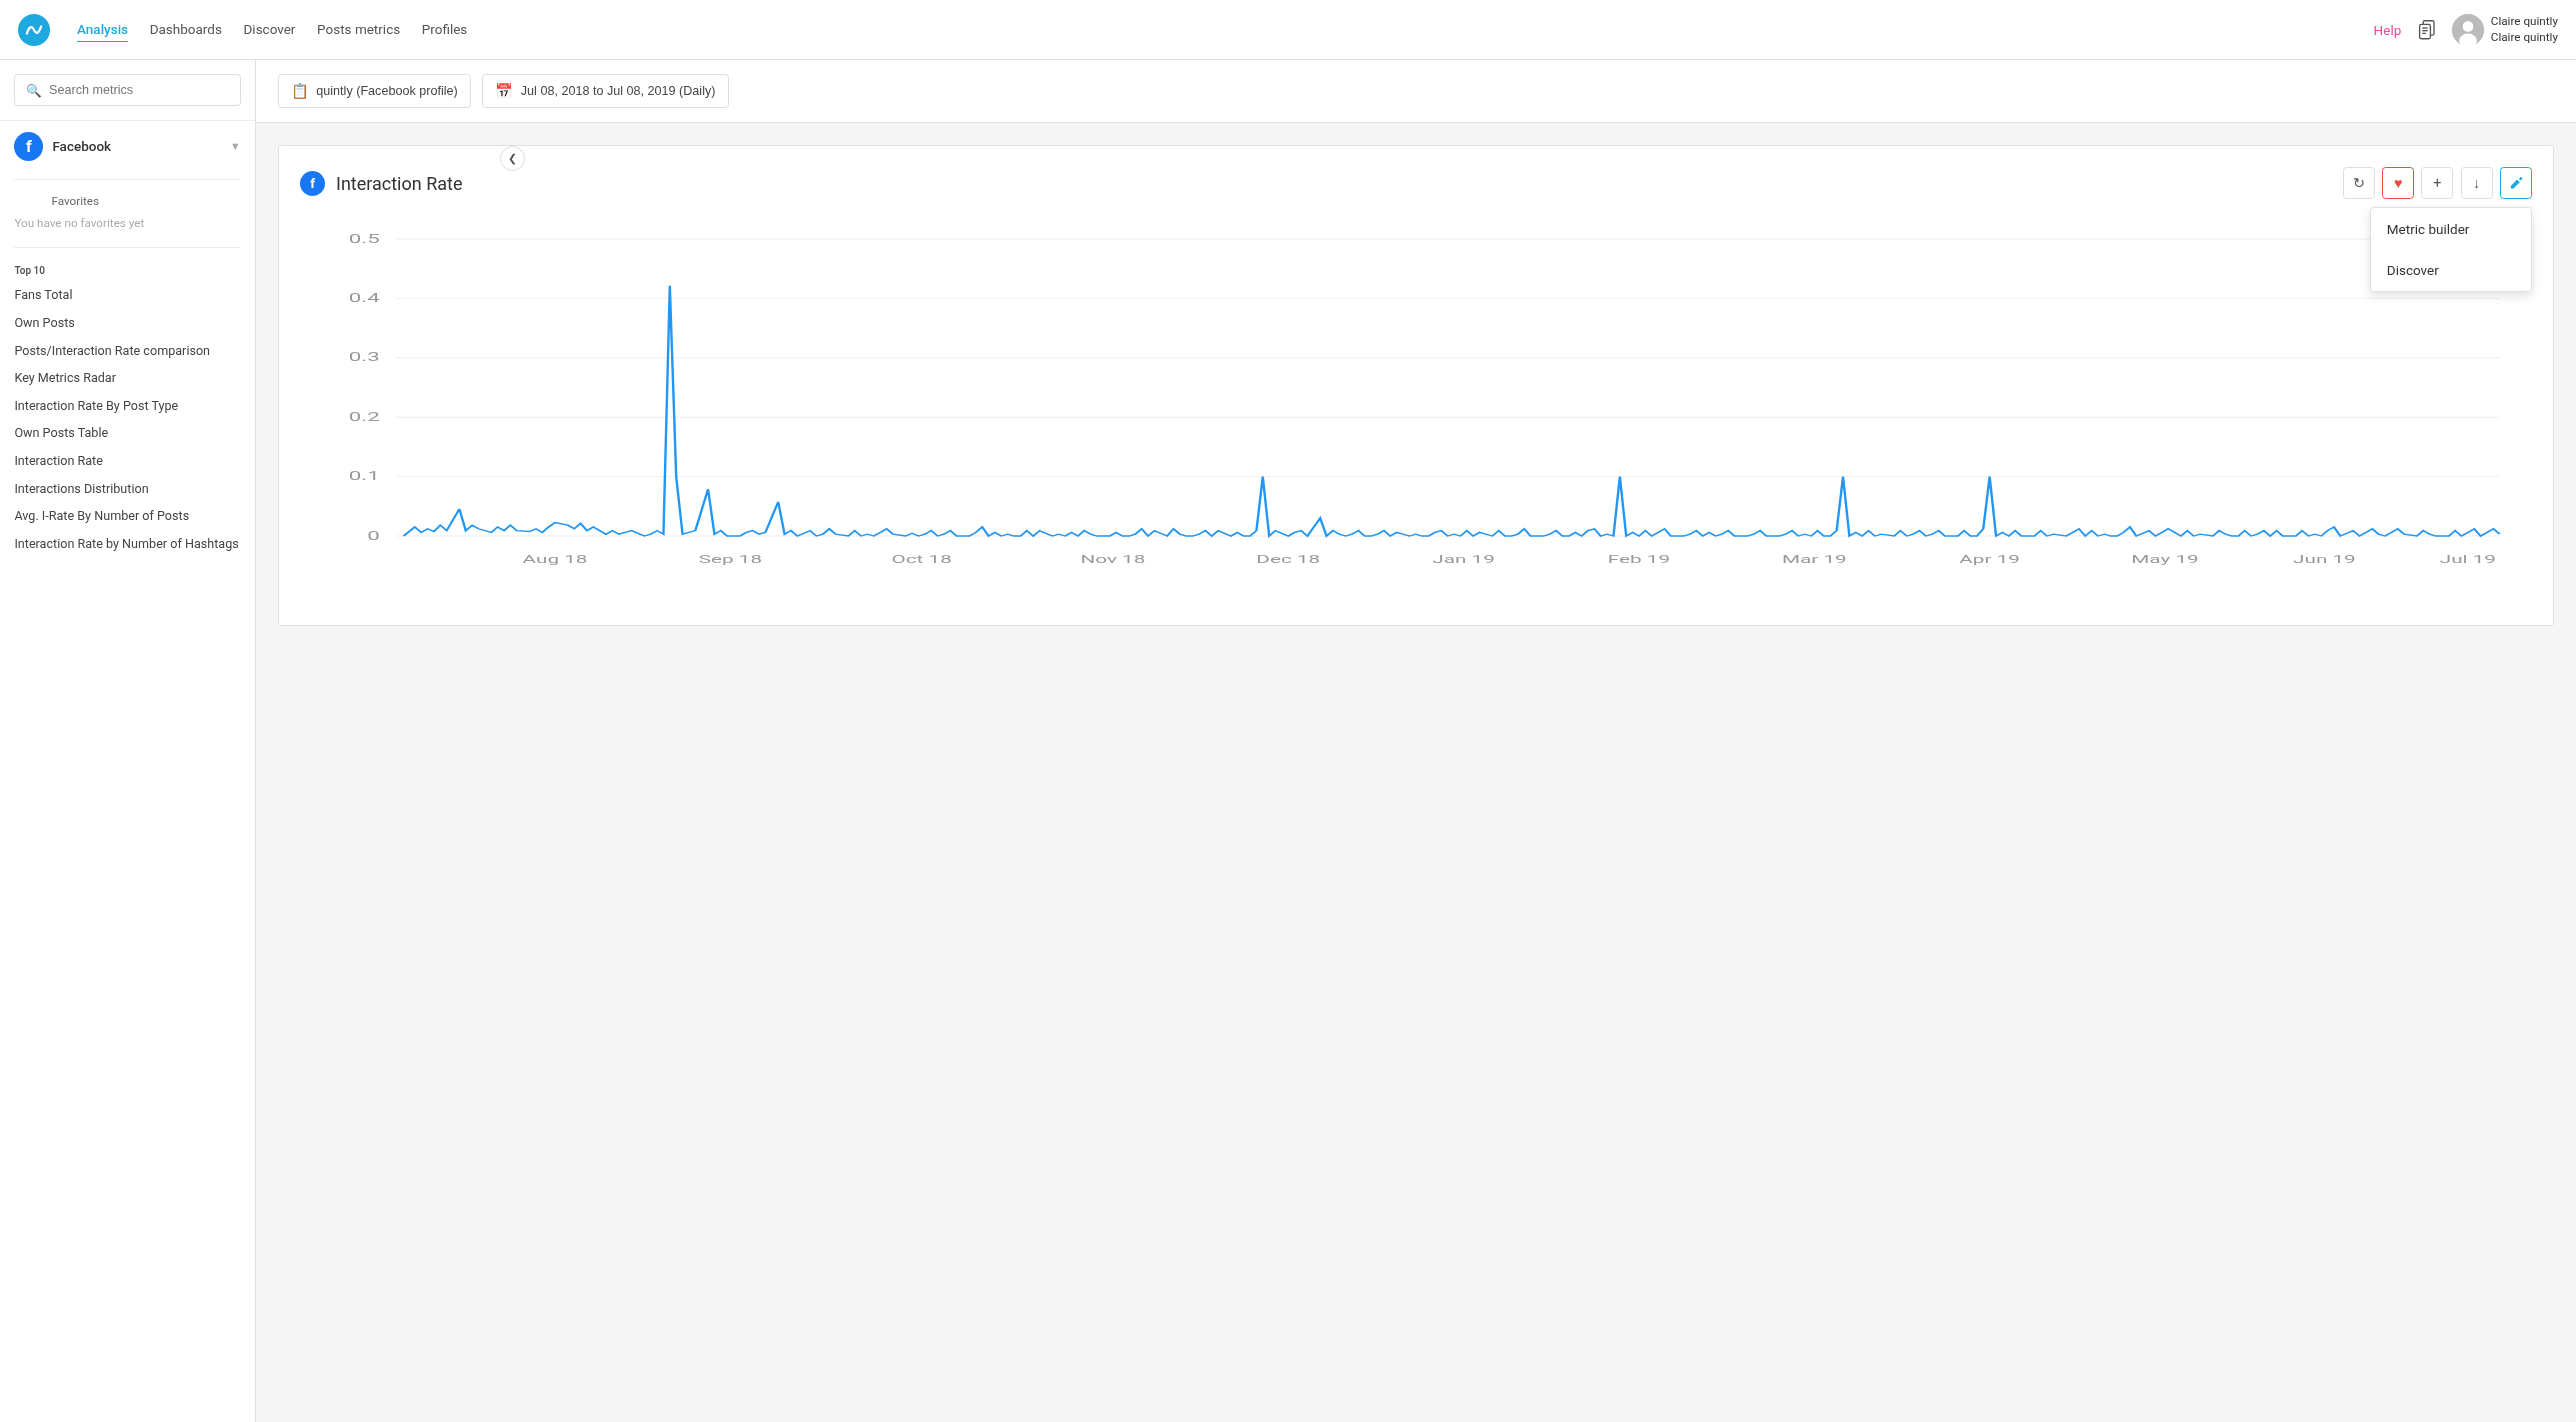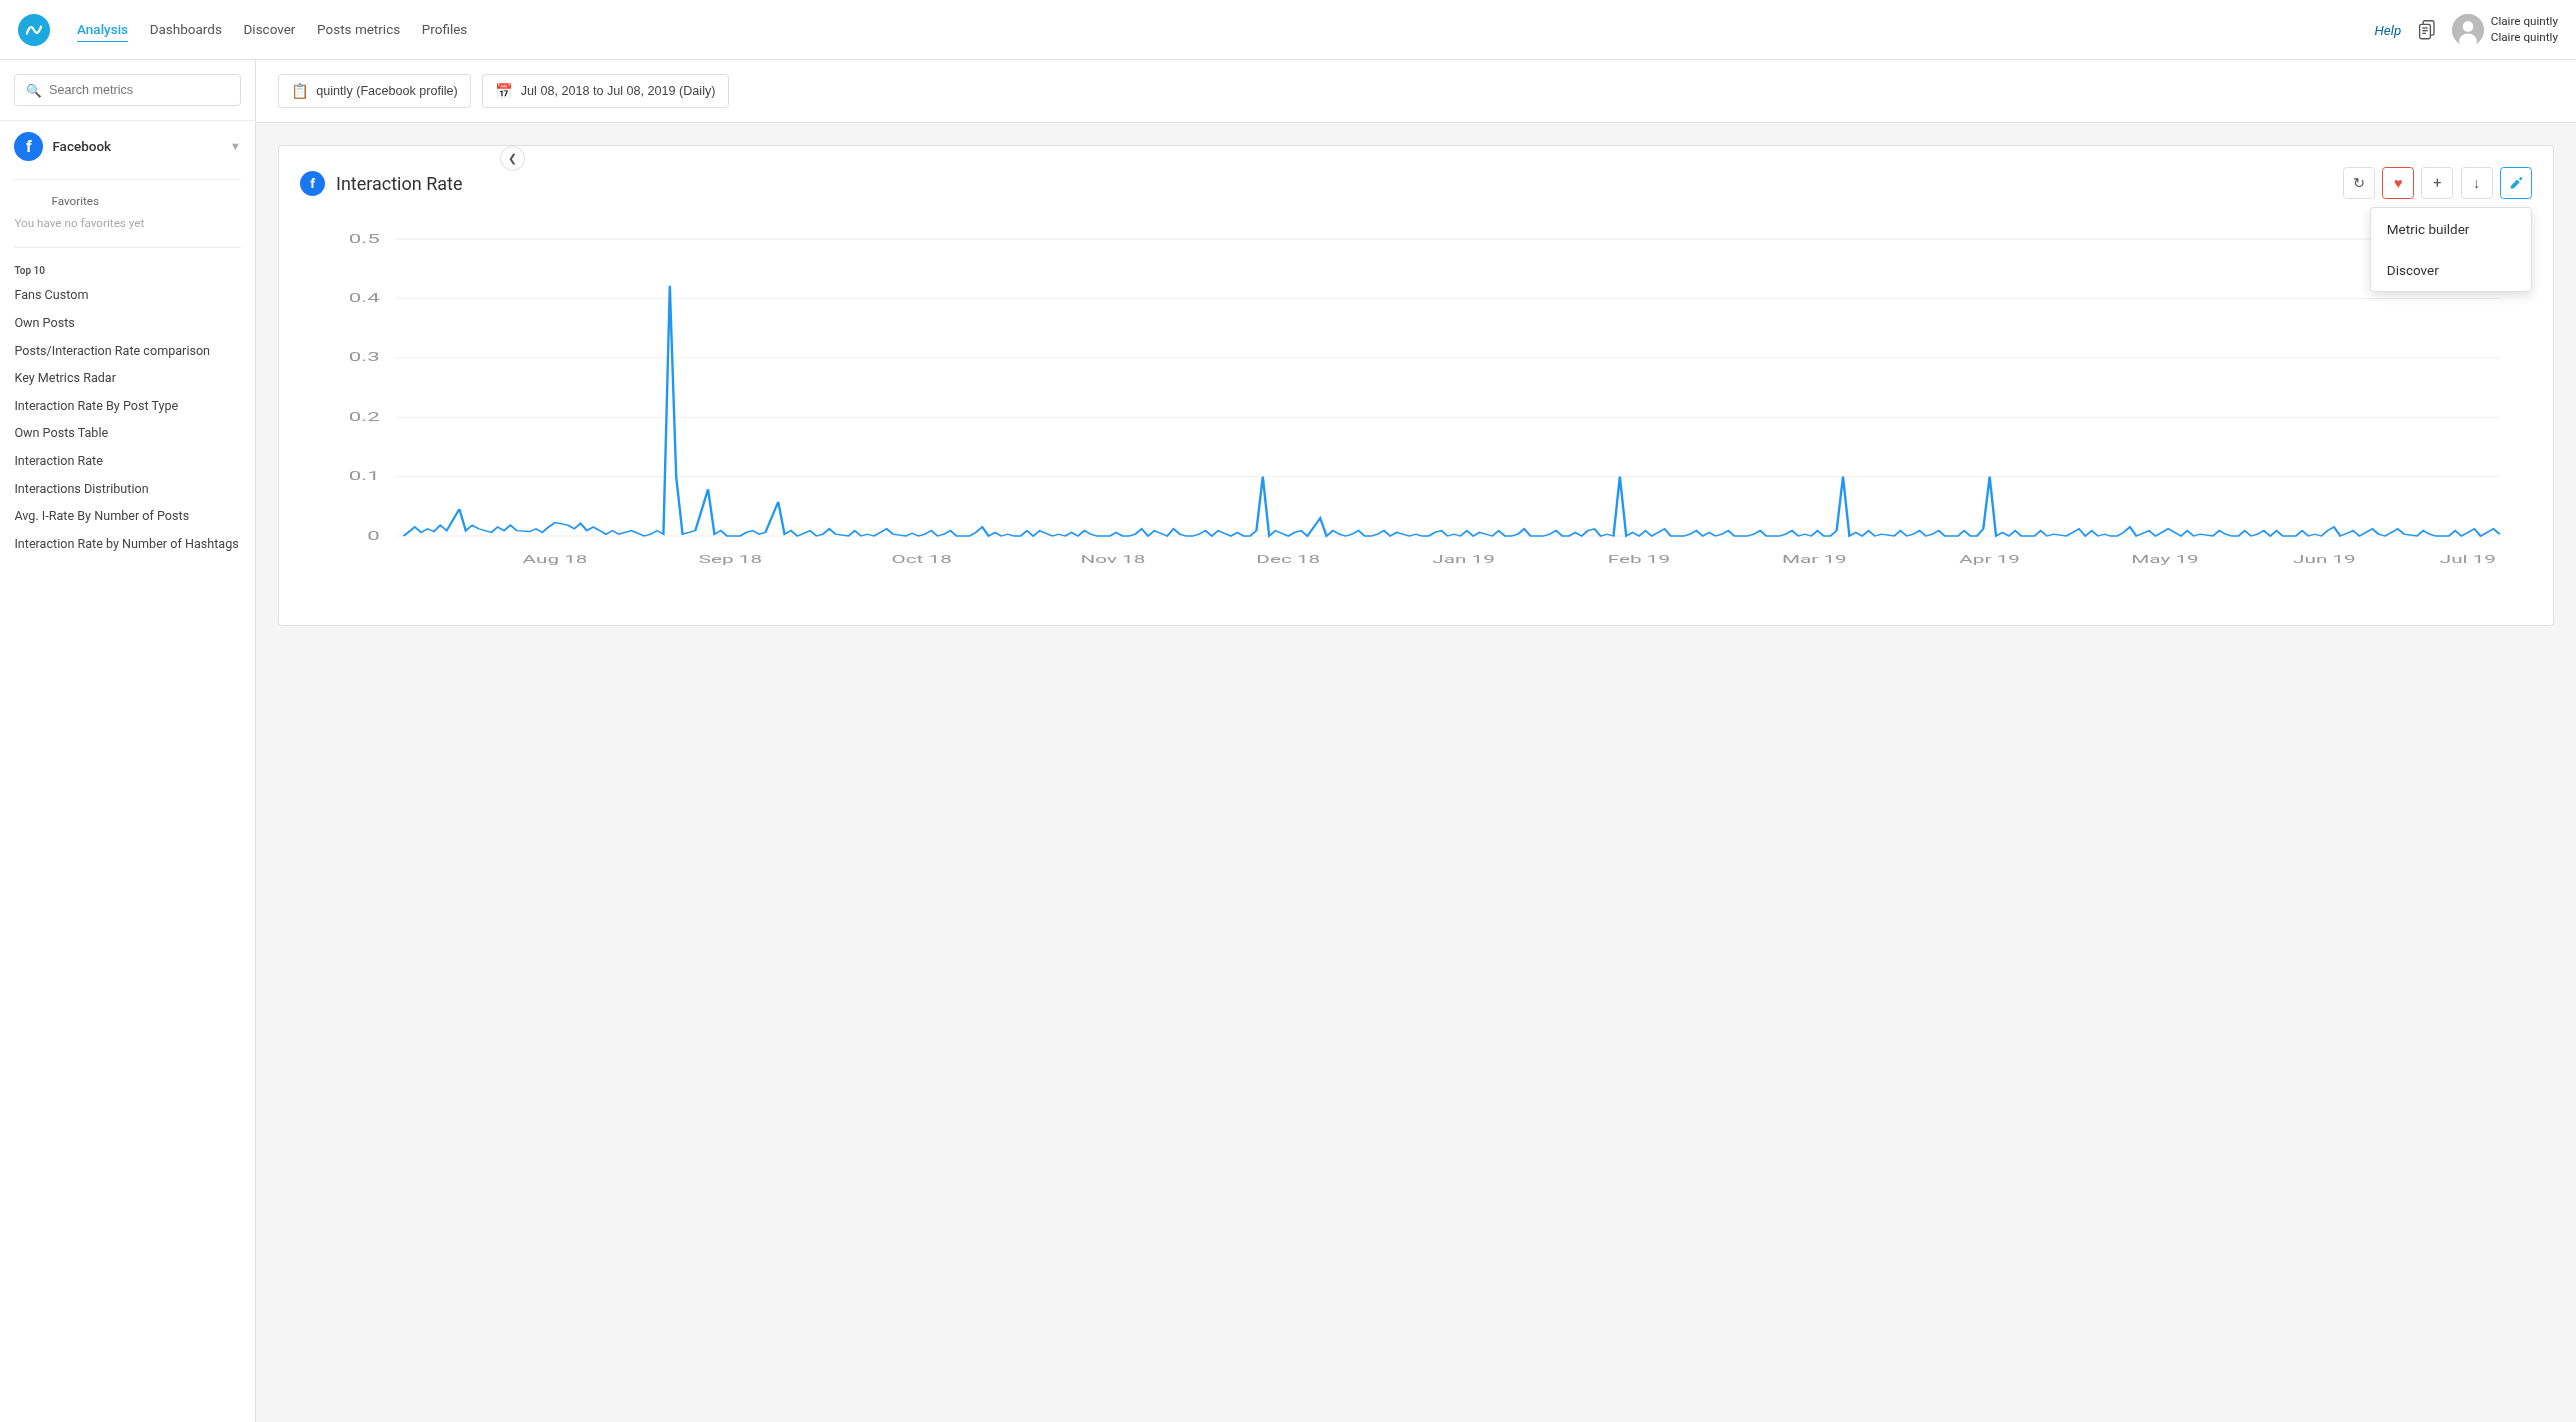--- a/index.html
+++ b/index.html
@@ -12,21 +12,21 @@
       height: 60px; padding: 0 18px; gap: 27px;
     }
     .topnav-logo { width: 32px; height: 32px; }
     .topnav-links { display: flex; gap: 21.6px; flex: 1; }
     .topnav-link {
       font-size: 13.5px; color: #555; text-decoration: none; cursor: pointer;
       padding: 3.6px 0;
     }
     .topnav-link.active { color: #1da8df; font-weight: 500; border-bottom: 1.8px solid #1da8df; }
     .topnav-right { display: flex; align-items: center; gap: 14.4px; margin-left: auto; }
-    .topnav-help { font-size: 13.5px; color: #0369a1; cursor: pointer; font-style: italic; }
+    .topnav-help { font-size: 13.5px; color: #ec4899; cursor: pointer; }
     .topnav-clipboard { width: 21.6px; height: 21.6px; cursor: pointer; }
     .topnav-user { display: flex; align-items: center; gap: 7.2px; cursor: pointer; }
     .topnav-avatar {
       width: 32px; height: 32px; border-radius: 50%; background: #ccc;
       display: flex; align-items: center; justify-content: center; font-size: 12.6px; color: #fff;
     }
     .topnav-username { font-size: 11.7px; color: #333; line-height: 1.3; }
 
     
     .layout { display: flex; height: calc(100vh - 50px); }
@@ -209,21 +209,21 @@
     <hr class="sidebar-divider">
 
     <div class="sidebar-group-label">Favorites</div>
     <div class="sidebar-group-empty">You have no favorites yet</div>
 
     <hr class="sidebar-divider">
 
     <div class="sidebar-section-label">Top 10</div>
 
     <div>
-      <span class="sidebar-item">Fans Custom</span>
+      <span class="sidebar-item">Fans Total</span>
       <span class="sidebar-item">Own Posts</span>
       <span class="sidebar-item">Posts/Interaction Rate comparison</span>
       <span class="sidebar-item">Key Metrics Radar</span>
       <span class="sidebar-item">Interaction Rate By Post Type</span>
       <span class="sidebar-item">Own Posts Table</span>
       <span class="sidebar-item">Interaction Rate</span>
       <span class="sidebar-item">Interactions Distribution</span>
       <span class="sidebar-item">Avg. I-Rate By Number of Posts</span>
       <span class="sidebar-item">Interaction Rate by Number of Hashtags</span>
     </div>

